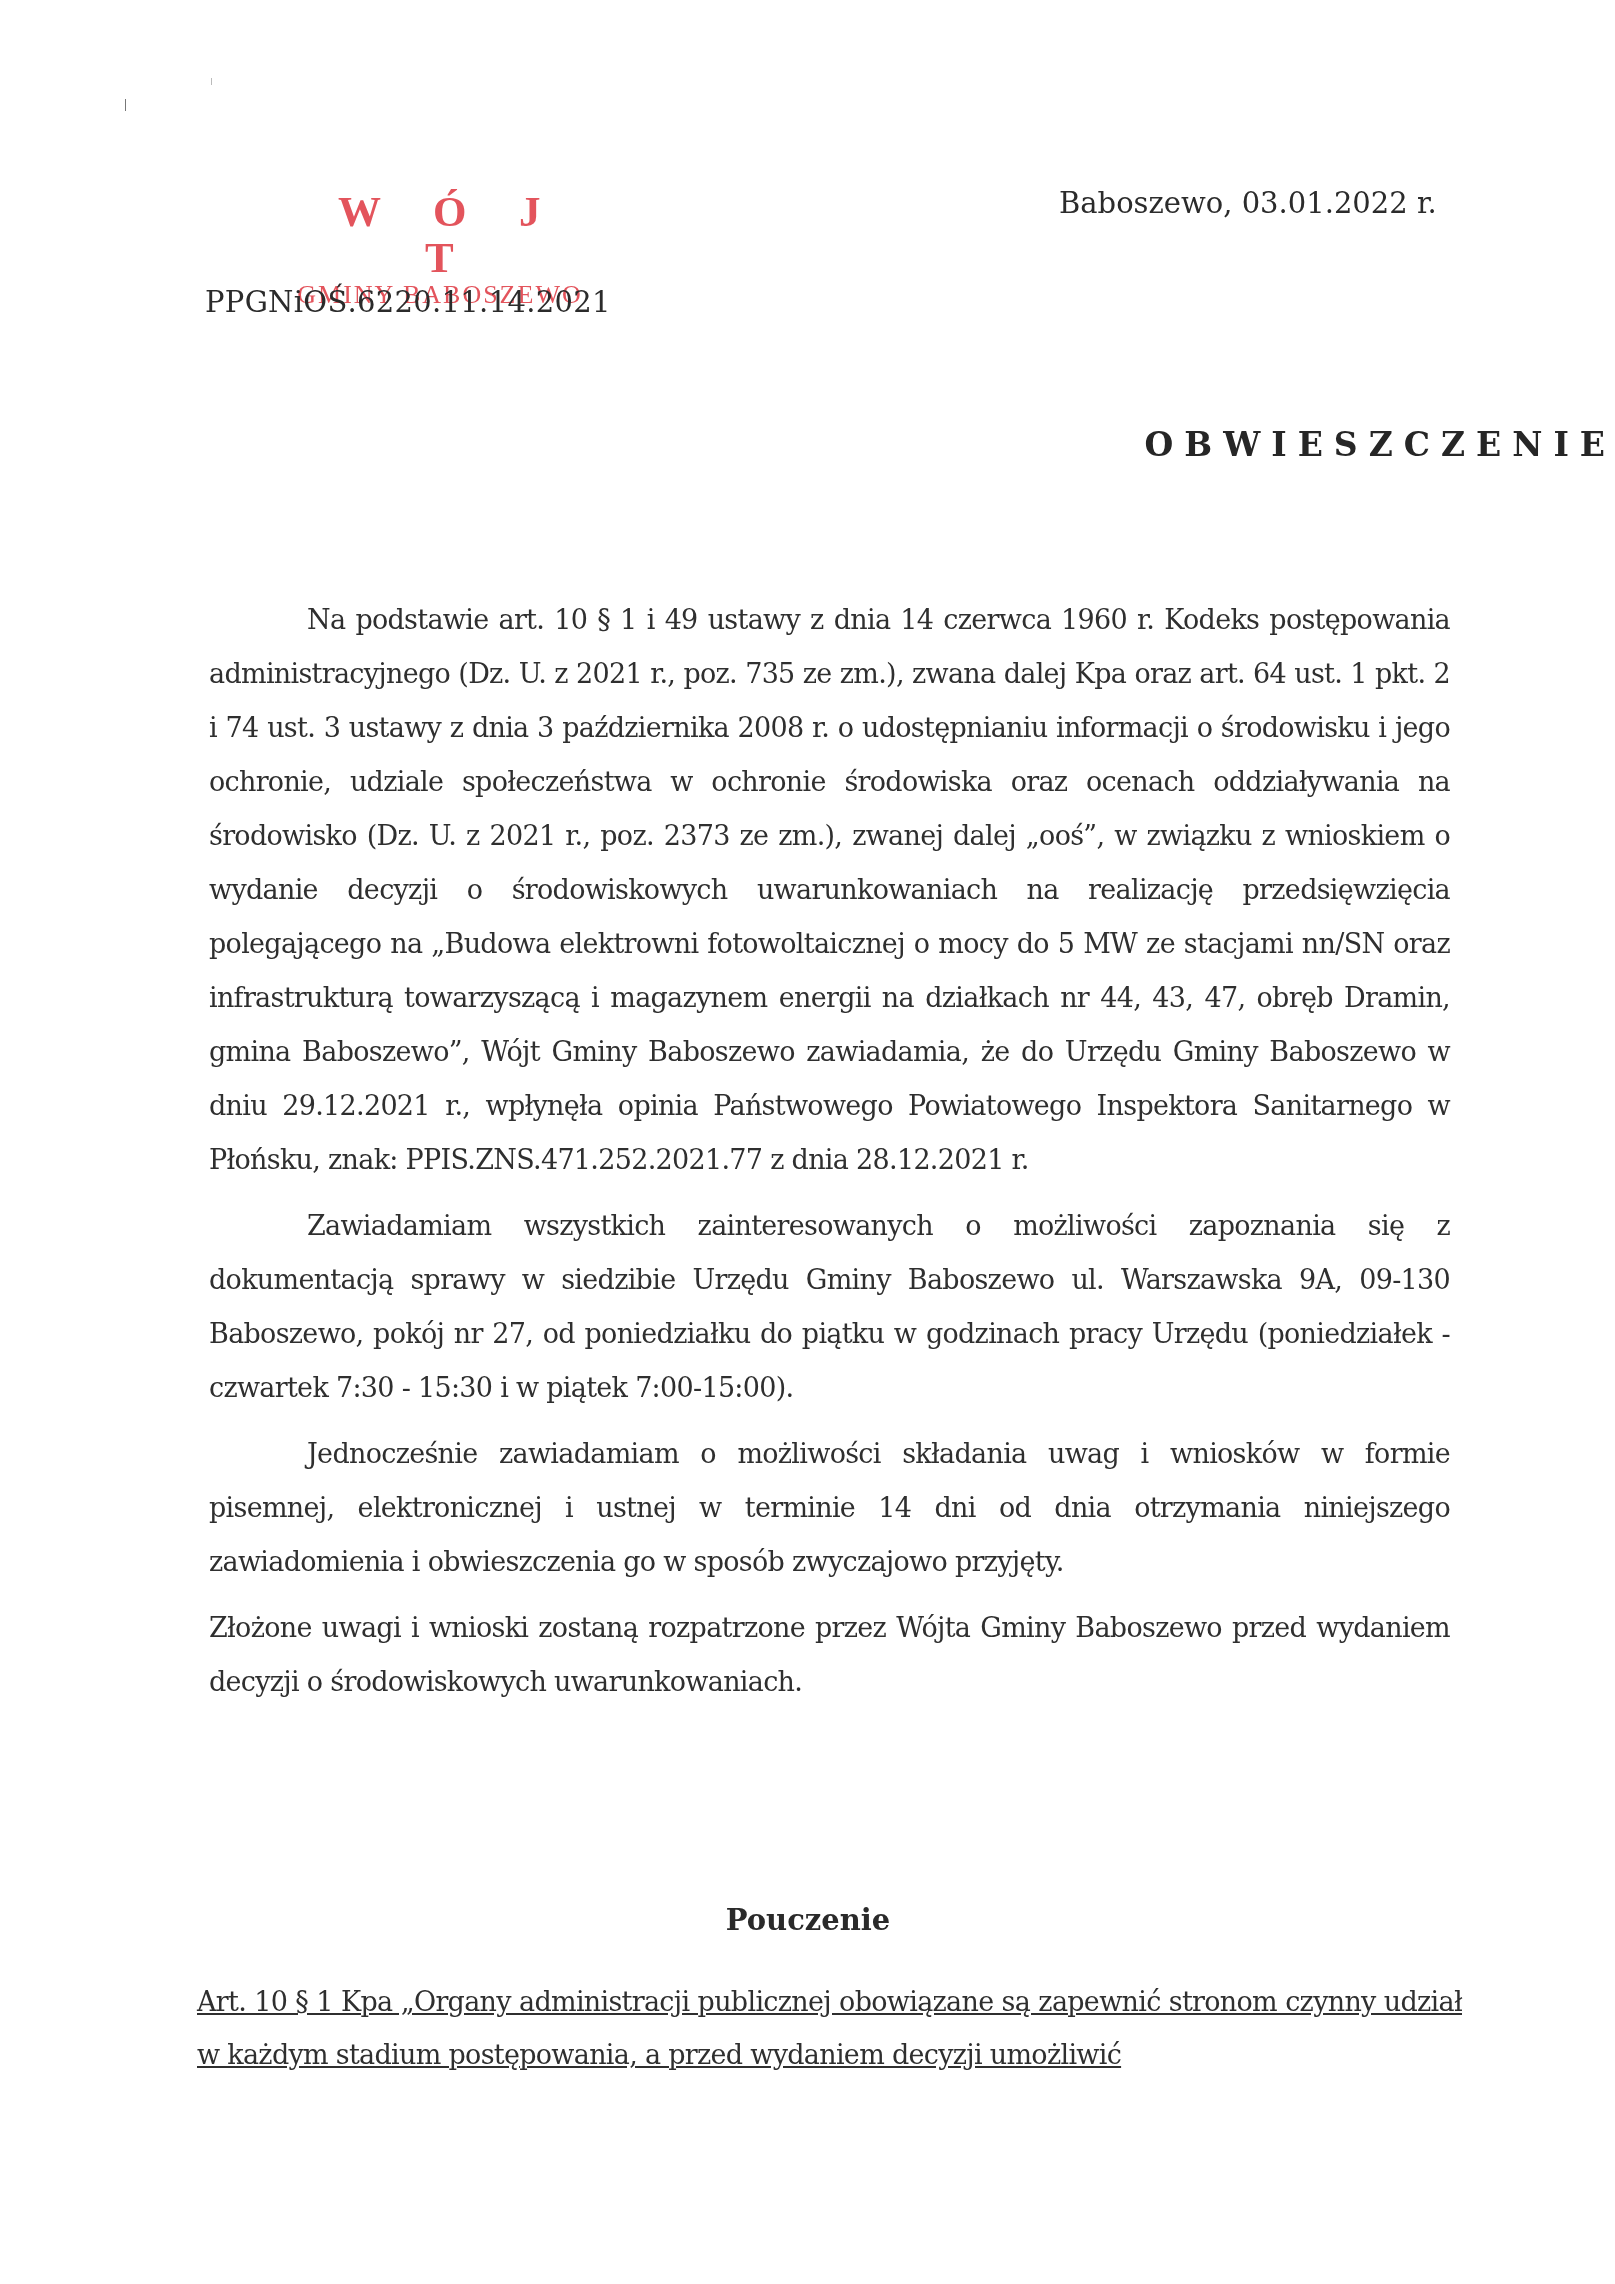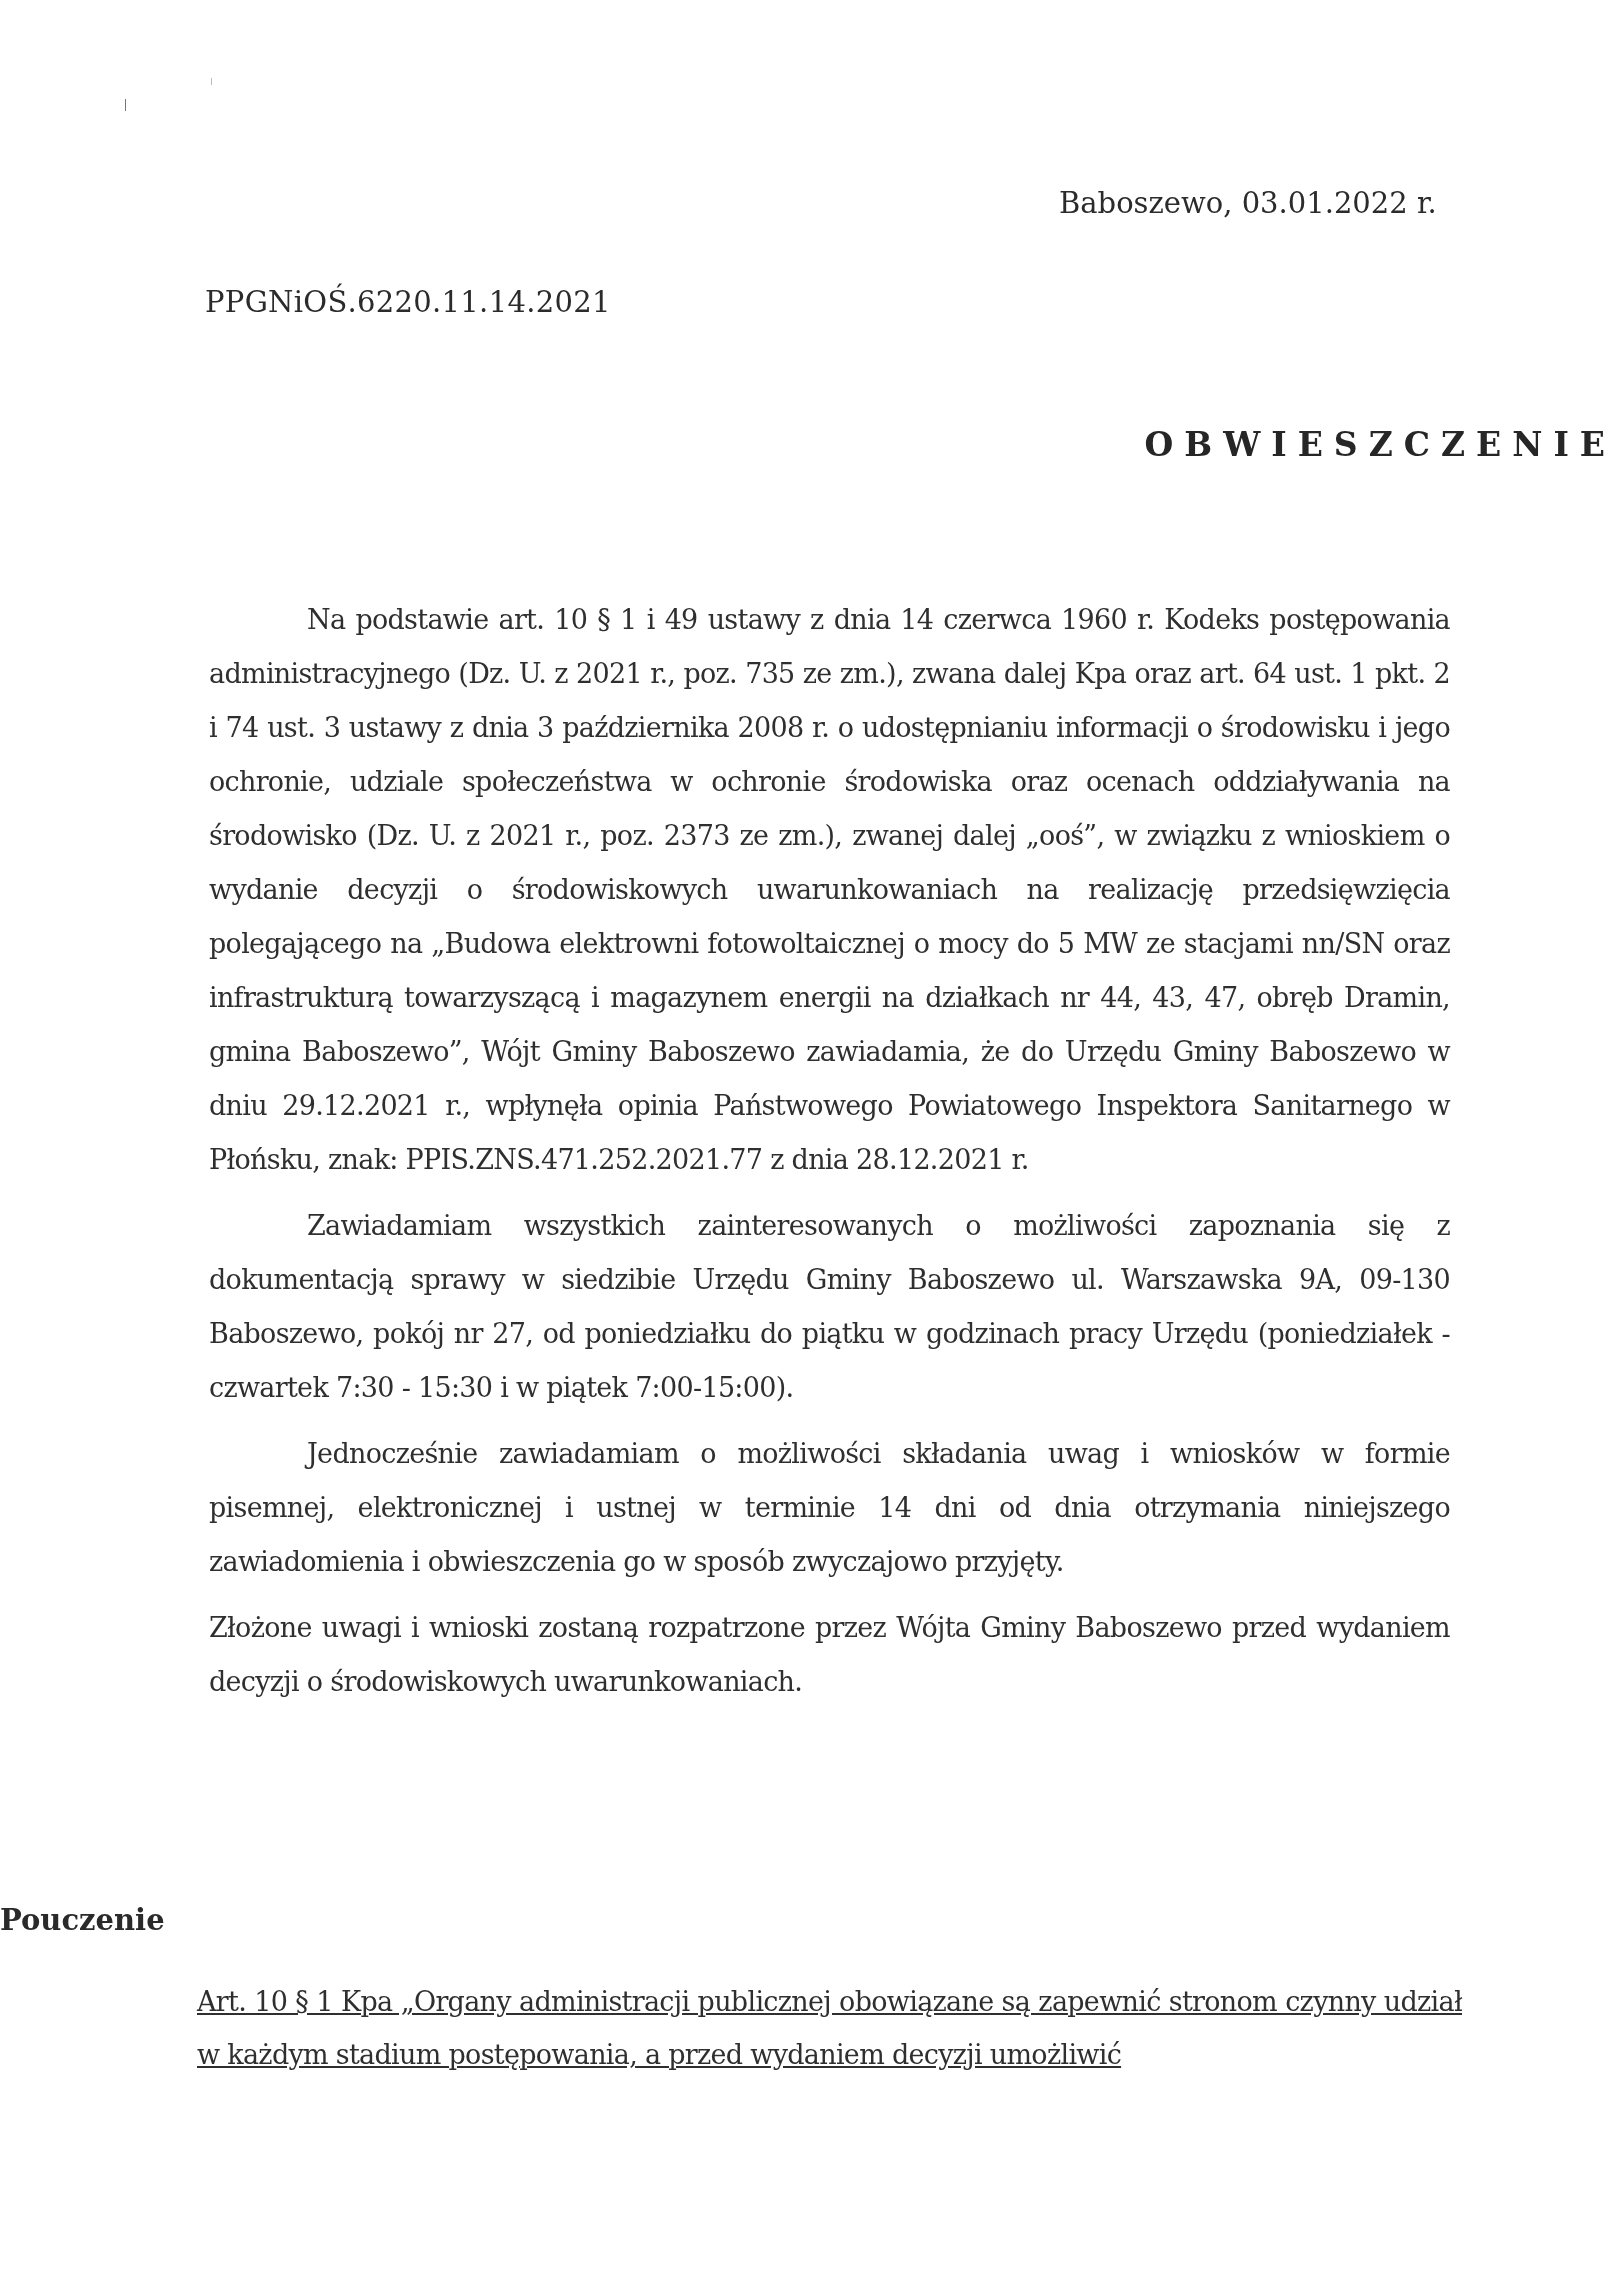--- a/index.html
+++ b/index.html
@@ -92,20 +92,21 @@
       margin: 12px;
     }
     .indent {
       text-indent: 98px;
     }
     .section-heading {
       position: absolute;
       left: 0;
       width: 1616px;
       top: 1903px;
+      text-align: center;
       font-family: "DejaVu Serif", serif;
       font-weight: bold;
       font-size: 29px;
       color: #2a2a2a;
     }
     .notice-text {
       position: absolute;
       left: 197px;
       width: 1265px;
       top: 1975px;
@@ -125,20 +126,24 @@
     }
   </style>
 </head>
 <body>
 
 <div class="page">
 
   <div class="scan-mark" style="left:125px; top:99px; height:11.7px;"></div>
   <div class="scan-mark" style="left:211px; top:78px; height:6.5px; background:#bbb;"></div>
 
+  <div class="stamp">
+    <div class="stamp-title">W Ó J T</div>
+    <div class="stamp-sub">GMINY BABOSZEWO</div>
+  </div>
 
   <div class="case-number">PPGNiOŚ.6220.11.14.2021</div>
 
   <div class="place-date">Baboszewo, 03.01.2022 r.</div>
 
   <div class="doc-title">OBWIESZCZENIE</div>
 
   <div class="body-text">
     <p class="indent">Na podstawie art. 10 § 1 i 49 ustawy z dnia 14 czerwca 1960 r. Kodeks postępowania administracyjnego (Dz. U. z 2021 r., poz. 735 ze zm.), zwana dalej Kpa oraz art. 64 ust. 1 pkt. 2 i 74 ust. 3 ustawy z dnia 3 października 2008 r. o udostępnianiu informacji o środowisku i jego ochronie, udziale społeczeństwa w ochronie środowiska oraz ocenach oddziaływania na środowisko (Dz. U. z 2021 r., poz. 2373 ze zm.), zwanej dalej „ooś”, w związku z wnioskiem o wydanie decyzji o środowiskowych uwarunkowaniach na realizację przedsięwzięcia polegającego na „Budowa elektrowni fotowoltaicznej o mocy do 5 MW ze stacjami nn/SN oraz infrastrukturą towarzyszącą i magazynem energii na działkach nr 44, 43, 47, obręb Dramin, gmina Baboszewo”, Wójt Gminy Baboszewo zawiadamia, że do Urzędu Gminy Baboszewo w dniu 29.12.2021 r., wpłynęła opinia Państwowego Powiatowego Inspektora Sanitarnego w Płońsku, znak: PPIS.ZNS.471.252.2021.77 z dnia 28.12.2021 r.</p>
     <p class="indent">Zawiadamiam wszystkich zainteresowanych o możliwości zapoznania się z dokumentacją sprawy w siedzibie Urzędu Gminy Baboszewo ul. Warszawska 9A, 09-130 Baboszewo, pokój nr 27, od poniedziałku do piątku w godzinach pracy Urzędu (poniedziałek - czwartek 7:30 - 15:30 i w piątek 7:00-15:00).</p>

